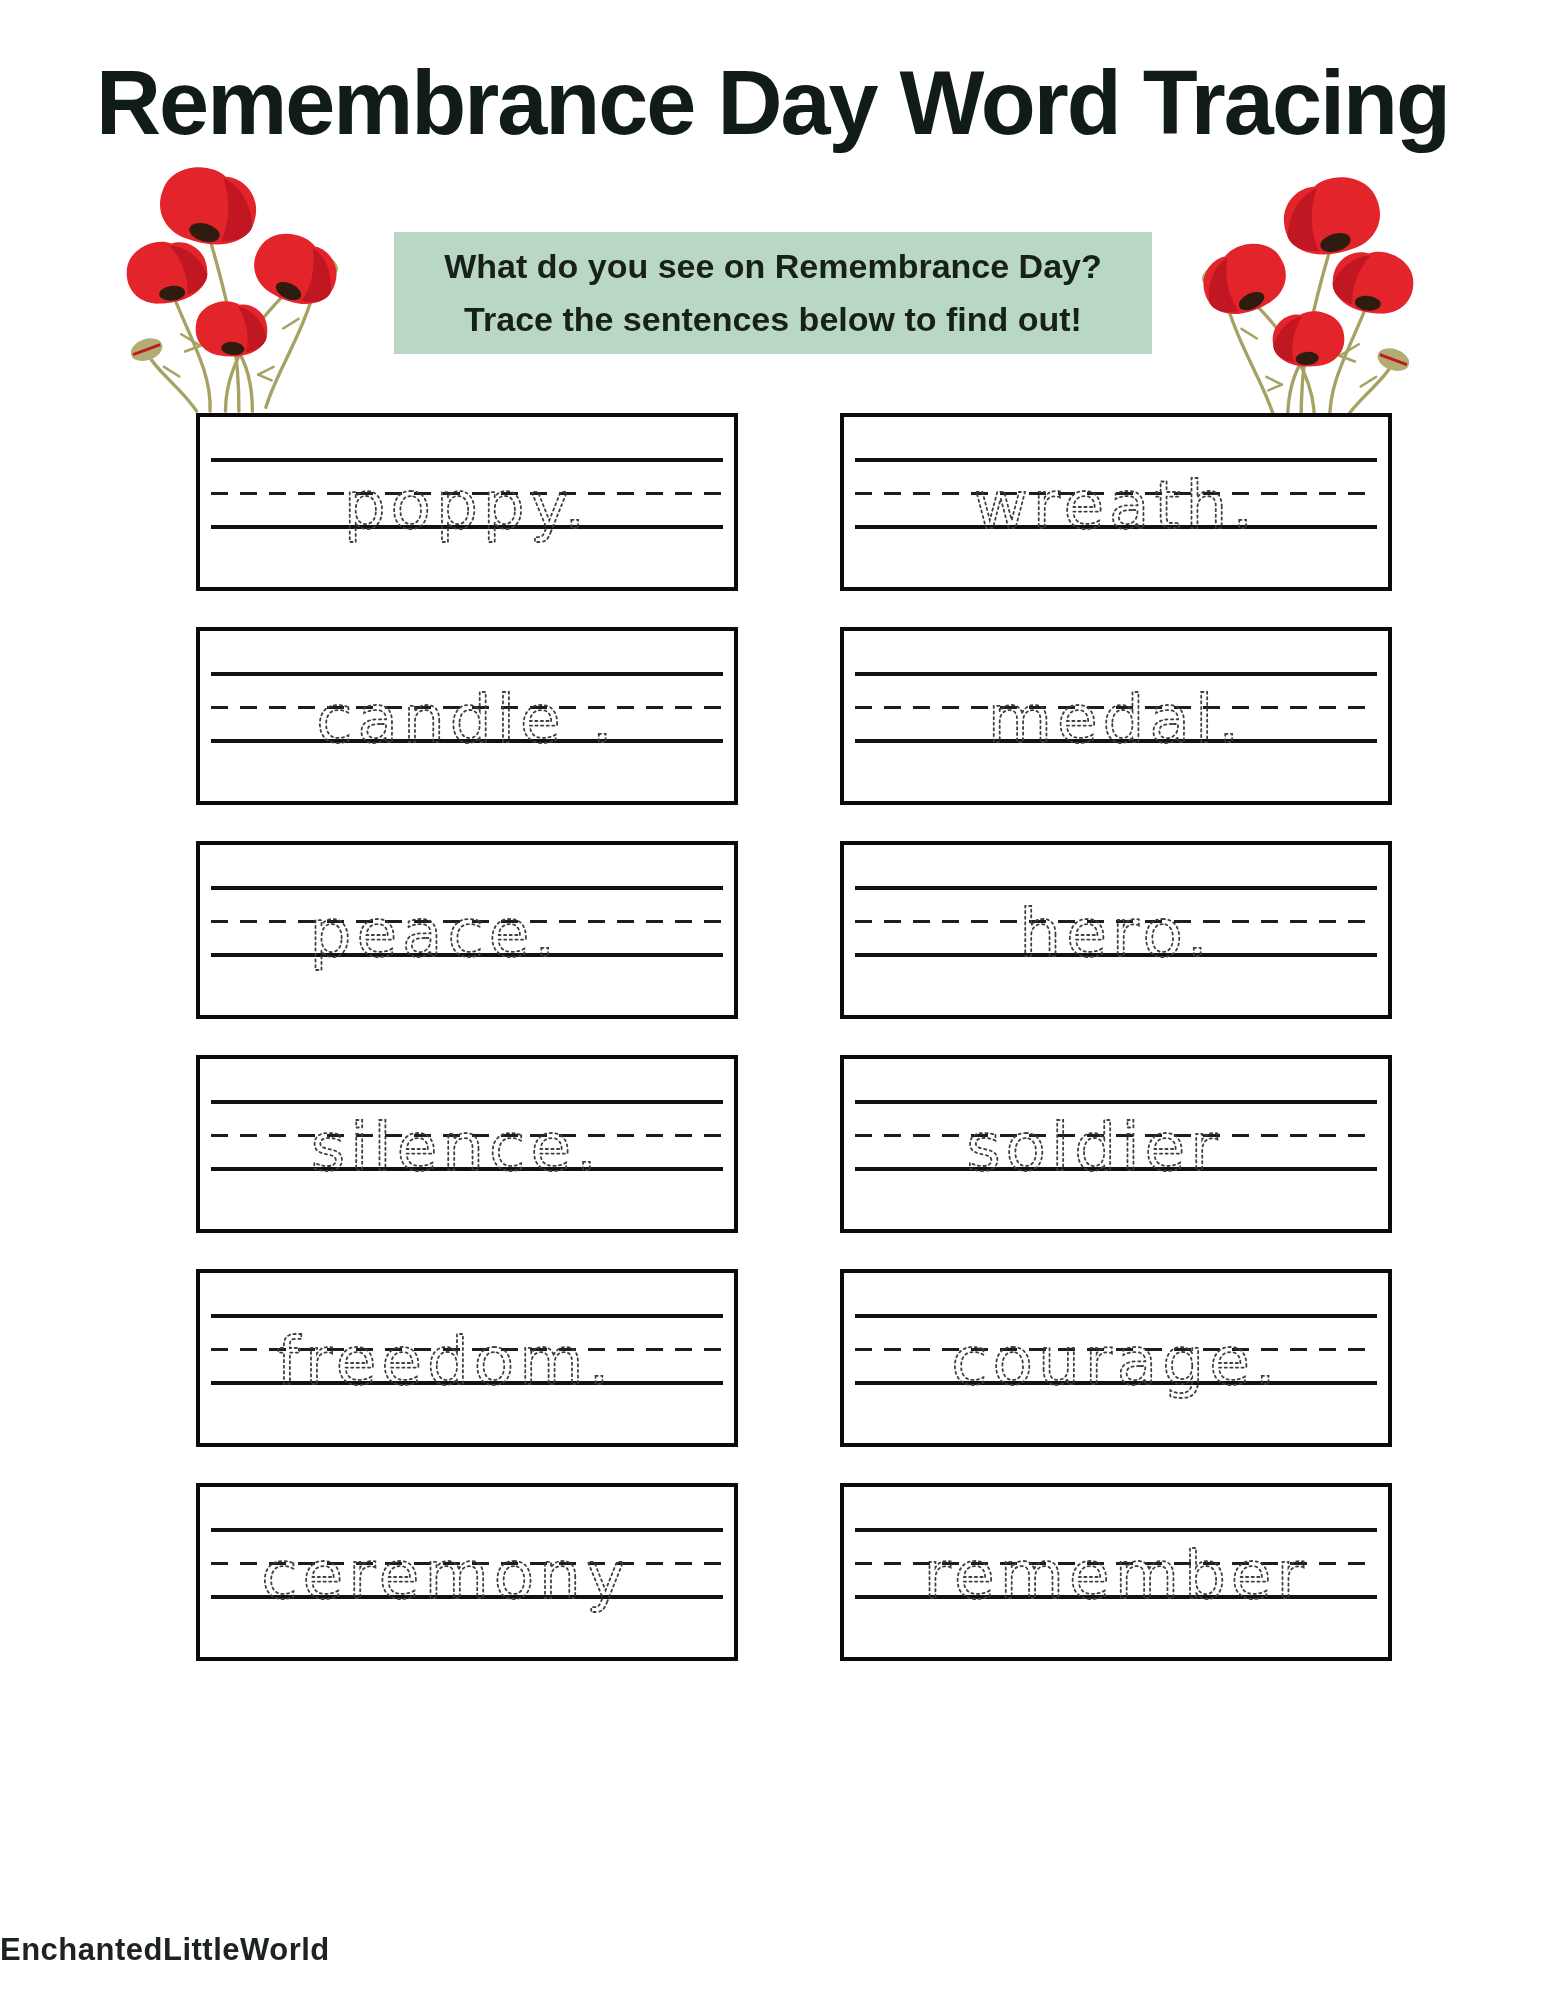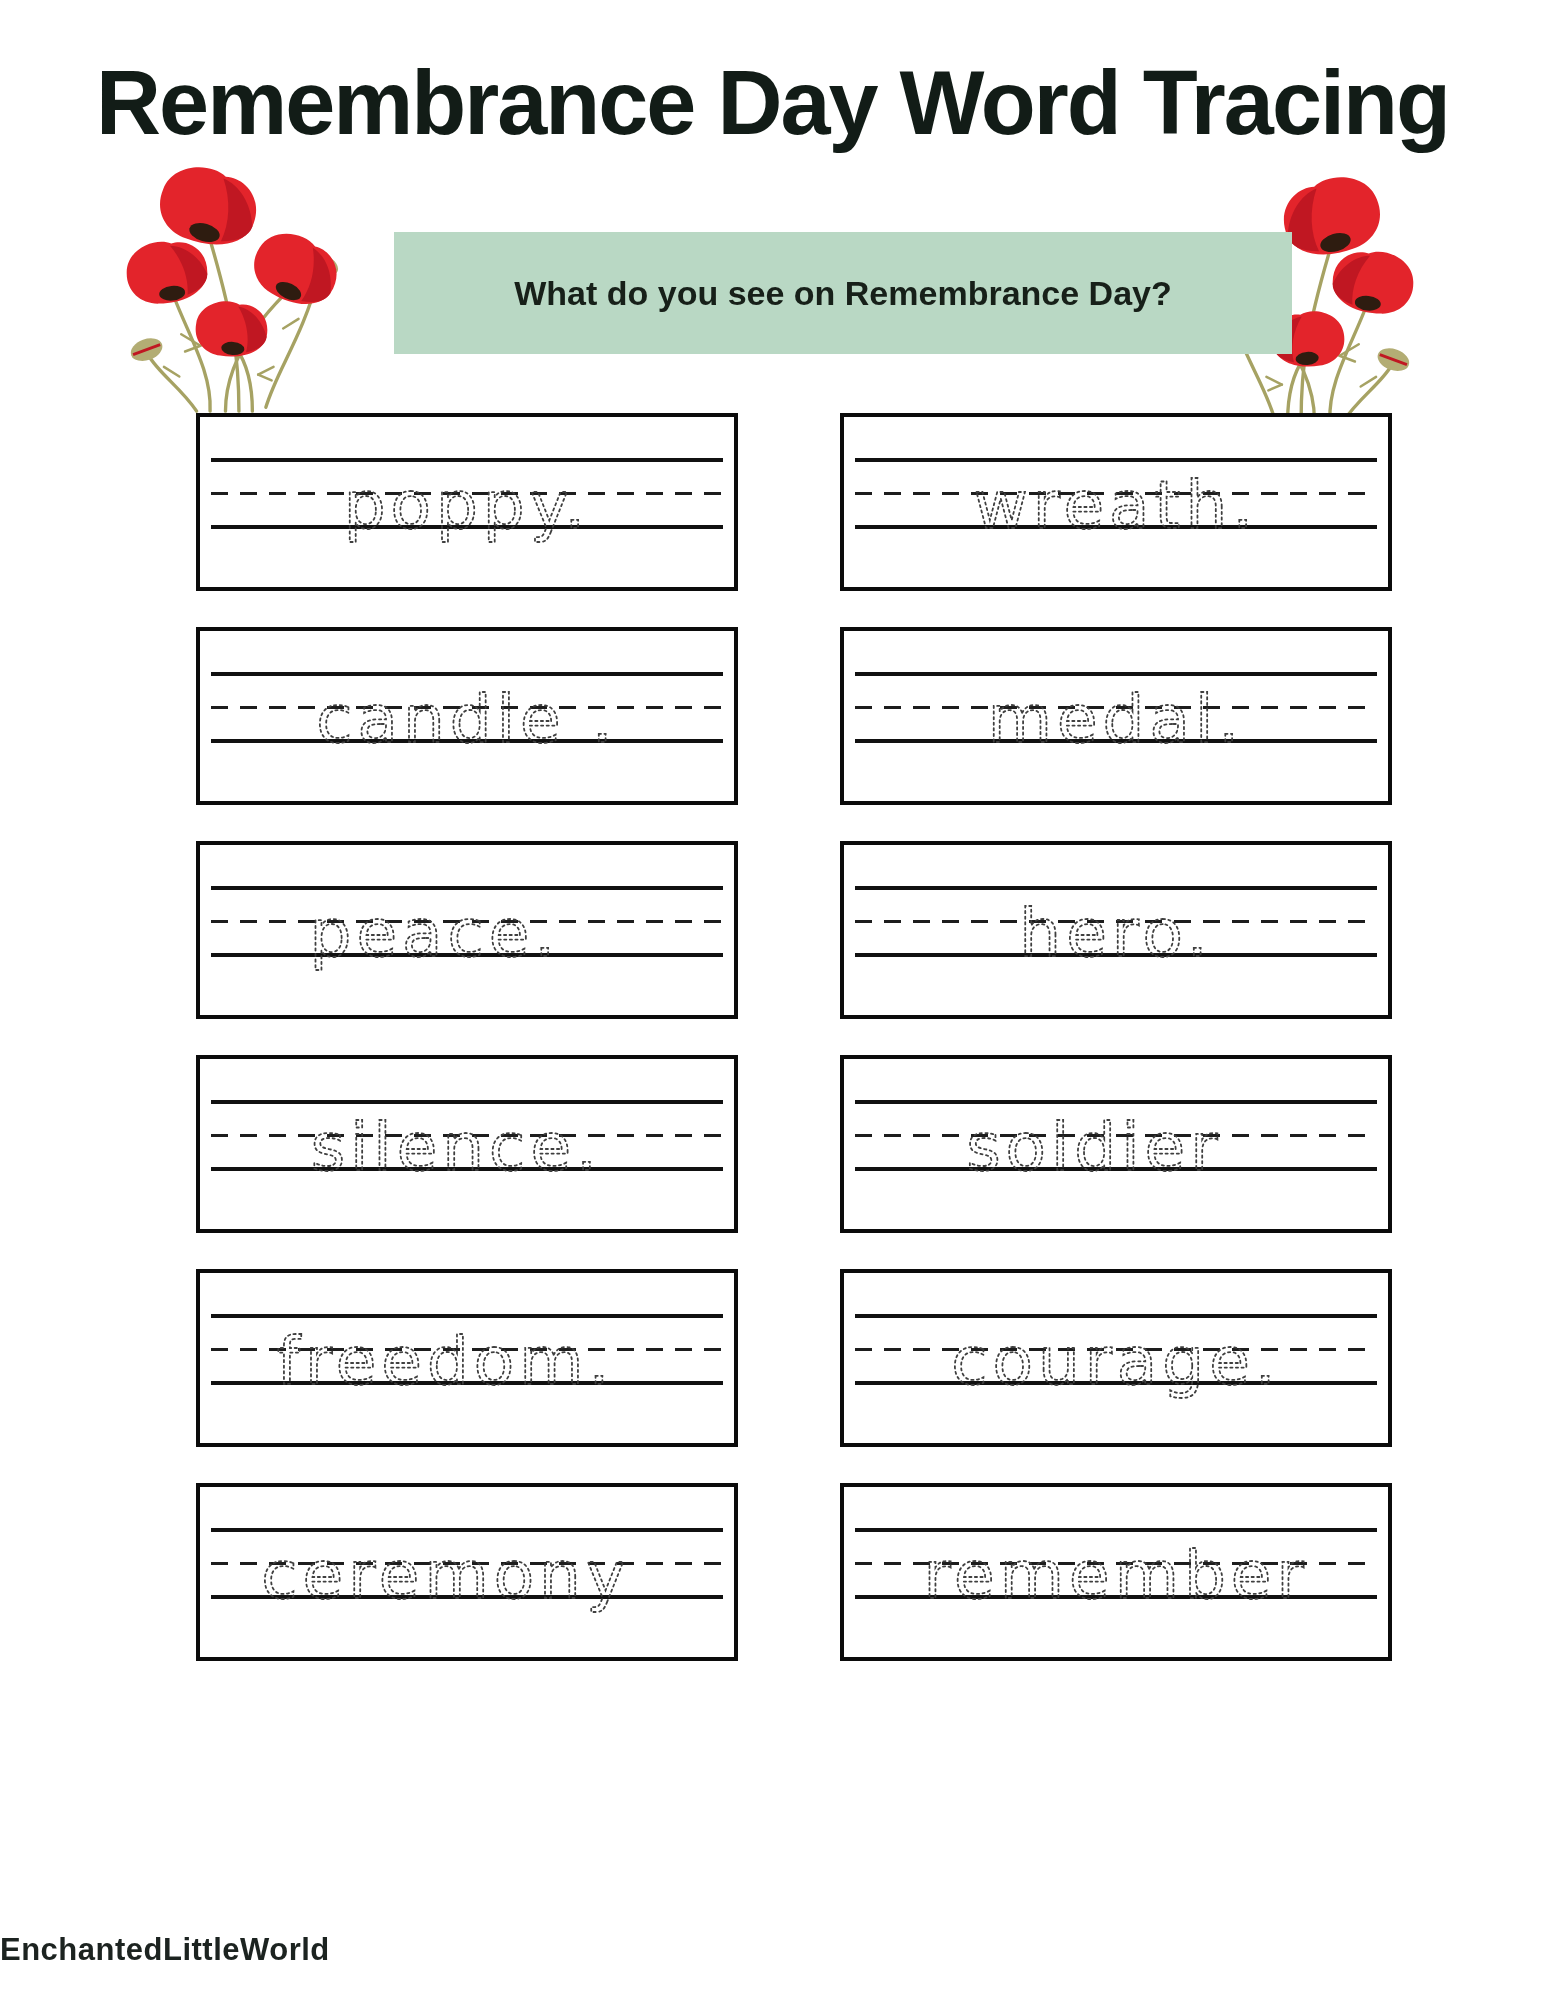--- a/index.html
+++ b/index.html
@@ -24,21 +24,21 @@
     font-weight: bold;
     letter-spacing: -2px;
     color: #121c17;
   }
 
   
   .banner {
     position: absolute;
     left: 394px;
     top: 232px;
-    width: 898px;
+    width: 758px;
     height: 122px;
     background: #b9d8c4;
     display: flex;
     flex-direction: column;
     align-items: center;
     justify-content: center;
     text-align: center;
   }
   .banner .line {
     font-size: 34px;
@@ -201,20 +201,21 @@
       </g>
       <use href="#poppyR" transform="translate(152 64) rotate(-8) scale(1.08)"></use>
       <use href="#poppyR" transform="translate(64 126) rotate(-18) scale(0.94)"></use>
       <use href="#poppyR" transform="translate(188 128) rotate(14) scale(0.9)"></use>
       <use href="#poppyR" transform="translate(124 186) rotate(4) scale(0.8)"></use>
     </svg>
   </div>
 
   <div class="banner">
     <div class="line">What do you see on Remembrance Day?</div>
+    <div class="line">Trace the sentences below to find out!</div>
   </div>
 
   <div class="grid">
 
     <div class="trace-box">
       <div class="rule solid top"></div>
       <div class="rule middle"></div>
       <div class="rule solid bottom"></div>
       <svg class="trace-svg">
           <text class="trace-text" x="50%" y="111" text-anchor="middle">poppy.</text>

